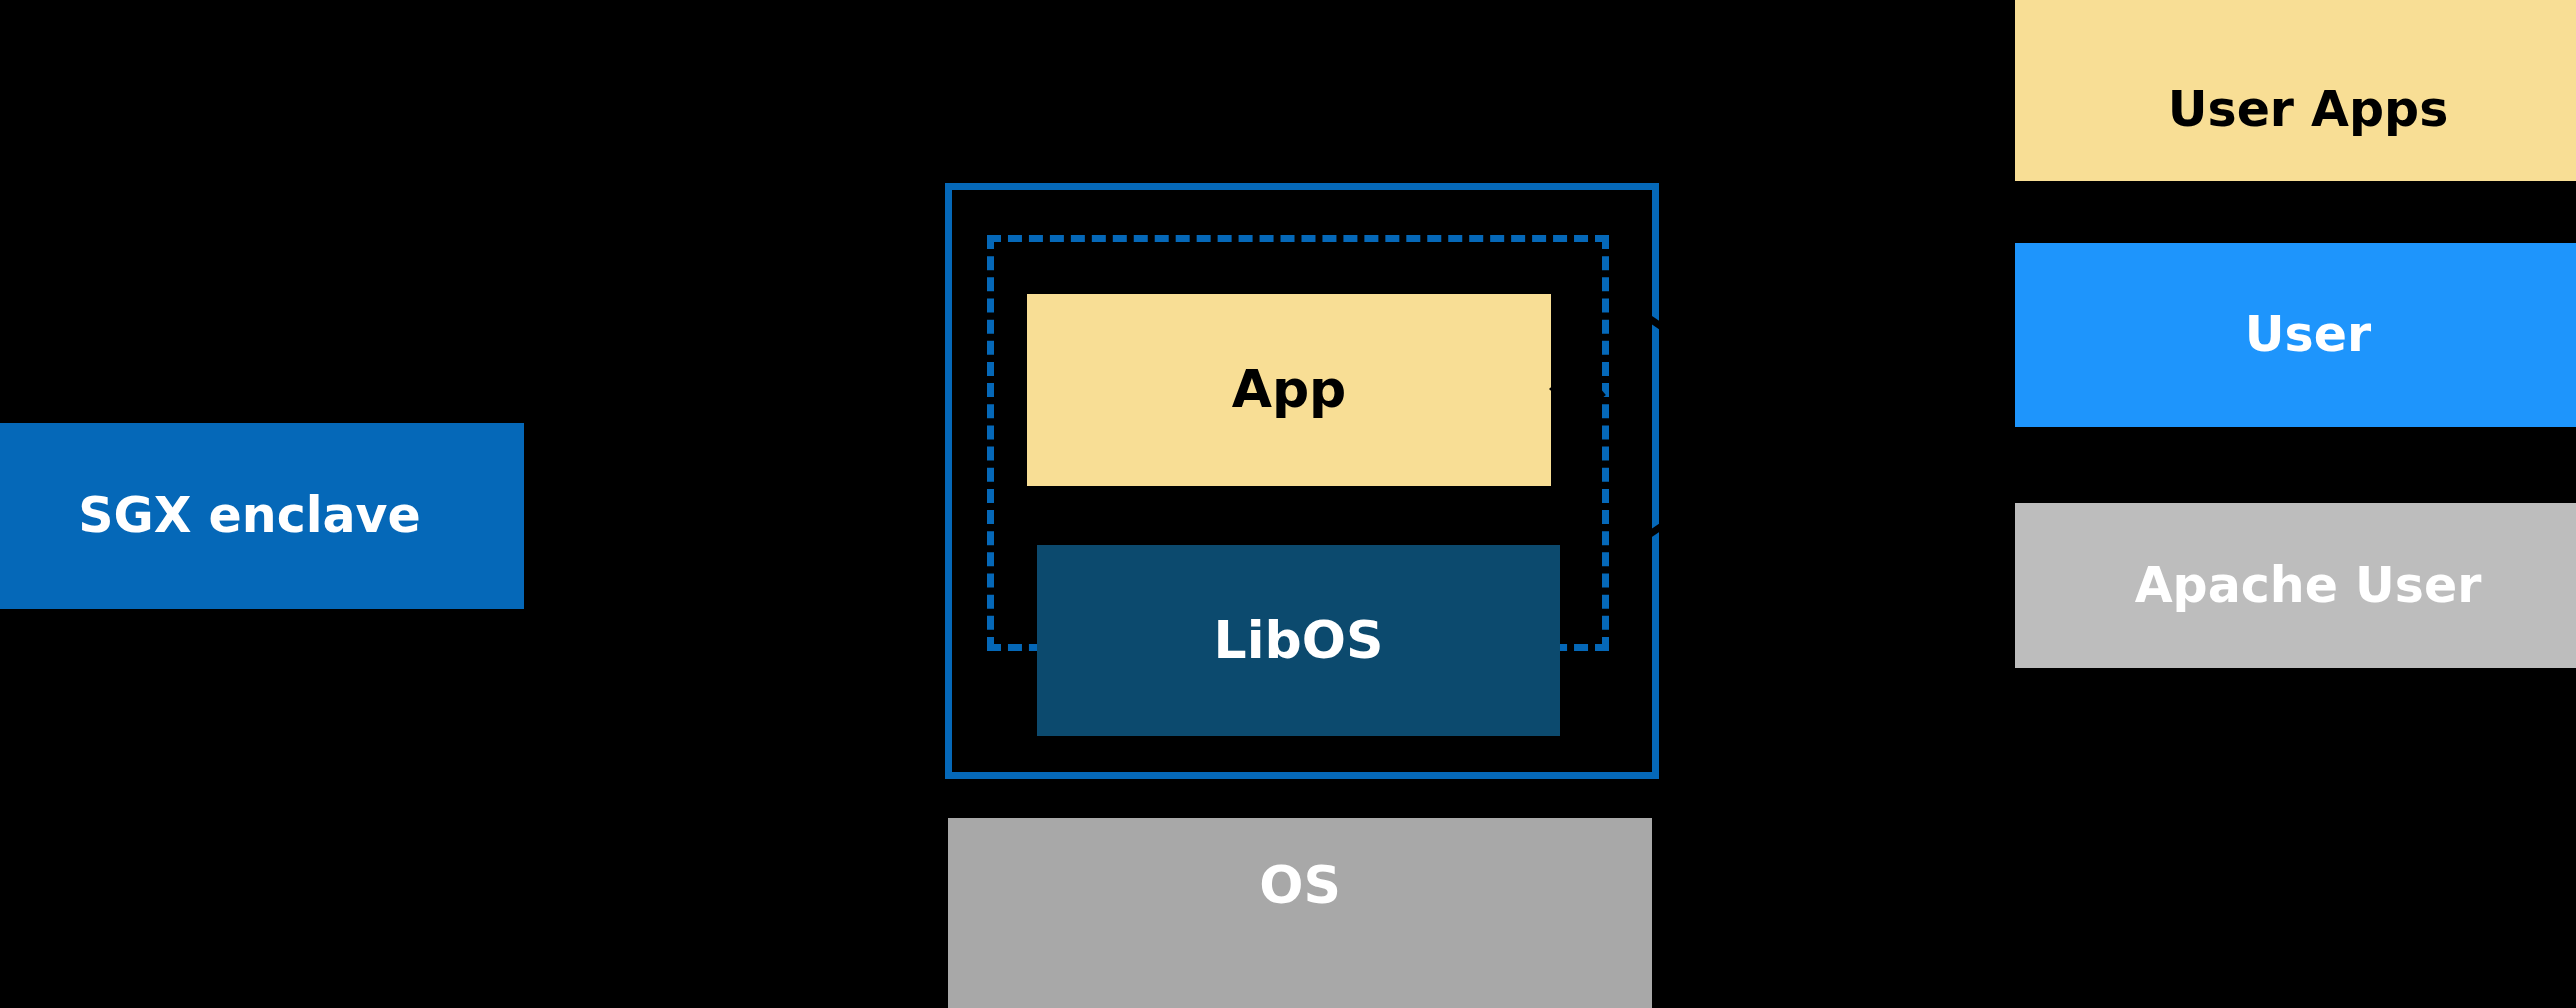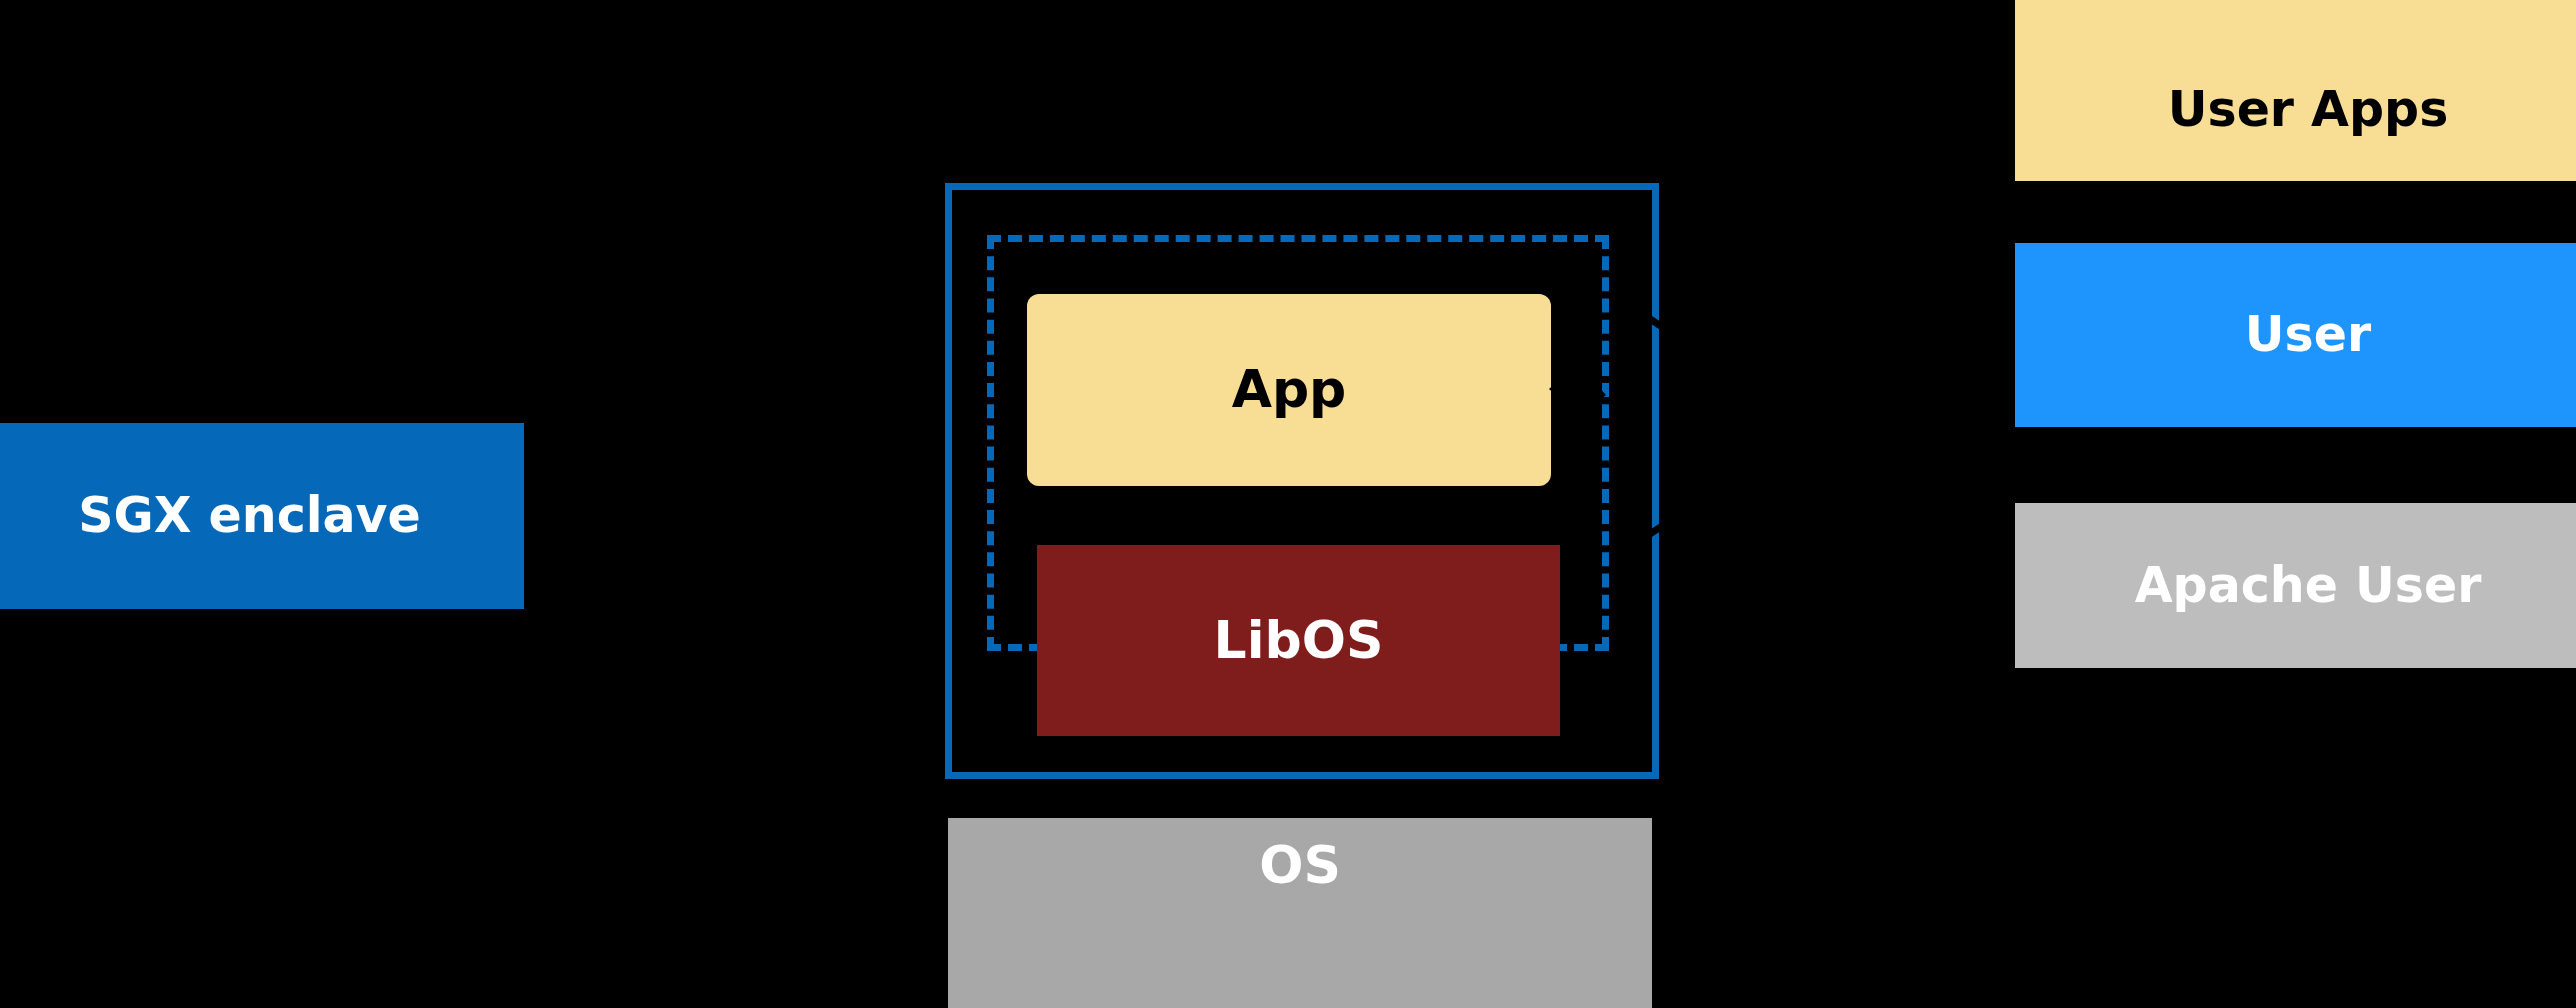--- a/index.html
+++ b/index.html
@@ -54,42 +54,41 @@
 
   
   #app-box {
     left: 1027px;
     top: 294px;
     width: 524px;
     height: 192px;
     background: #f8de95;
     color: #000000;
     font-size: 52px;
-    border-radius: 12px;
   }
   #libos-box {
     left: 1037px;
     top: 545px;
     width: 523px;
     height: 191px;
-    background: #7f1d1d;
+    background: #0c4a6e;
     color: #ffffff;
     font-size: 52px;
   }
   #os-box {
     left: 948px;
     top: 818px;
     width: 704px;
     height: 190px;
     background: #a8a8a8;
     color: #ffffff;
     font-size: 52px;
     font-weight: bold;
     align-items: flex-start;
-    padding-top: 19px;
+    padding-top: 39px;
   }
 
   
   #sgx-enclave-box {
     left: -25px;
     top: 423px;
     width: 549px;
     height: 186px;
     background: #0568b8;
     color: #ffffff;

